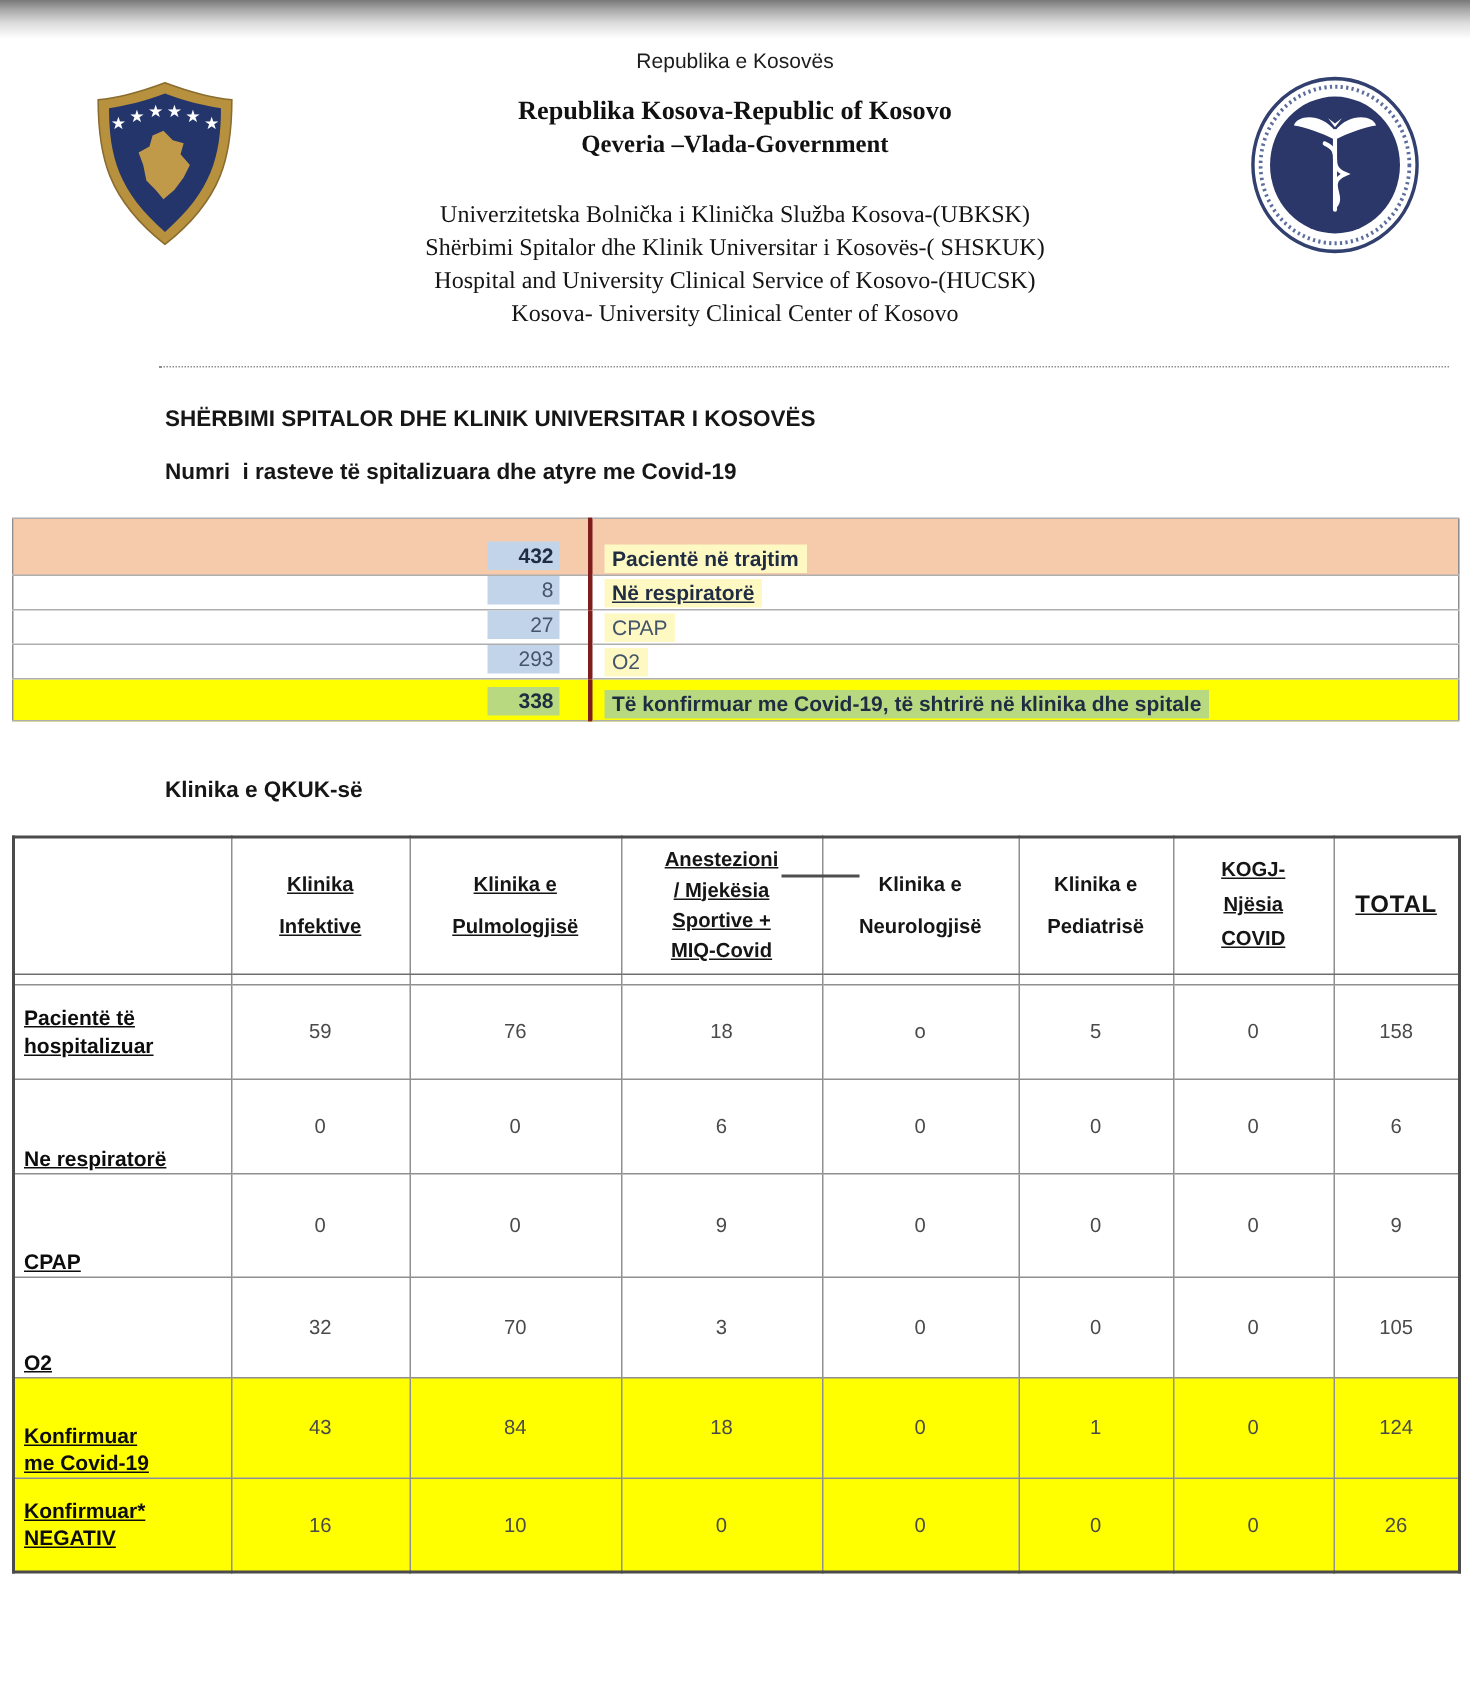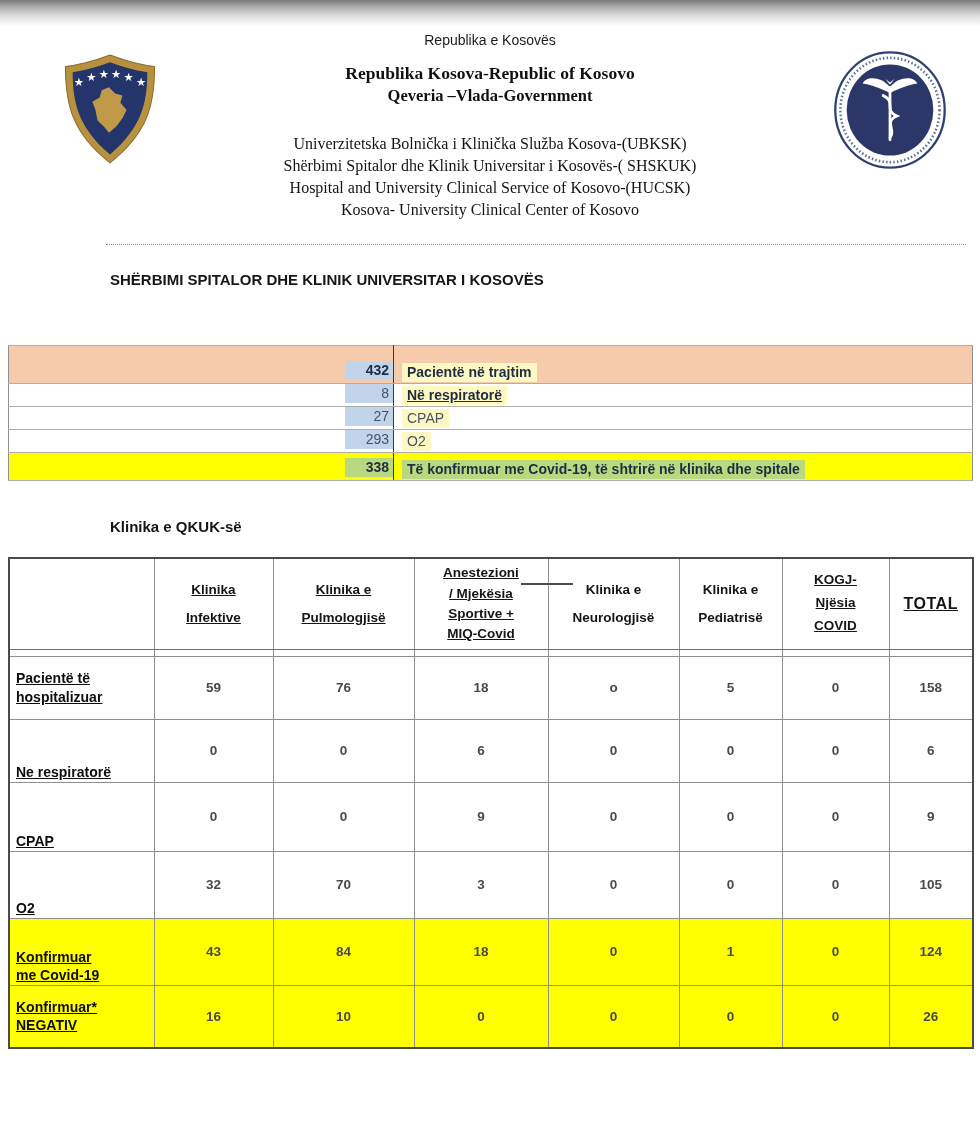--- a/index.html
+++ b/index.html
@@ -21,21 +21,21 @@
   
   .title1{position:absolute;top:271px;left:110px;font-size:15px;font-weight:bold;color:#161616;}
   .title2{position:absolute;top:306px;left:110px;font-size:15px;font-weight:bold;color:#161616;white-space:pre-wrap;}
   .clinics-h{position:absolute;top:518px;left:110px;font-size:15px;font-weight:bold;color:#161616;}
 
   
   .summary{position:absolute;top:345px;left:8px;width:964px;border-collapse:collapse;table-layout:fixed;
            border:1px solid #8f8f8f;}
   .summary td{border-top:1px solid #aeaeae;border-bottom:1px solid #aeaeae;padding:0;
               vertical-align:bottom;font-size:14px;}
-  .summary td.num{border-right:1px solid #7f1d1d;text-align:right;padding-right:0;padding-bottom:3px;text-decoration:underline;}
+  .summary td.num{border-right:3px solid #7f1d1d;text-align:right;padding-right:19px;padding-bottom:3px;text-decoration:underline;}
   .summary td.lab{padding-left:8px;padding-bottom:3px;}
   .row-peach td{background:#f5cbac;}
   .row-yellow td{background:#ffff00;}
   .hl{background:#fef9c3;padding:1px 5px 2px 5px;}
   .hl-num{background:#c2d4e9;display:inline-block;min-width:40px;text-align:right;padding:1px 4px 2px 4px;}
   .row-yellow .hl,.row-yellow .hl-num{background:#b9d981;}
   .sum-bold{font-weight:bold;color:#1f2c42;}
   .sum-reg{color:#44546a;}
   .u{text-decoration:underline;}
 
@@ -46,21 +46,21 @@
   .main th{font-size:13.5px;font-weight:bold;color:#151515;text-align:center;vertical-align:middle;
            white-space:pre-line;position:relative;border-bottom:1px solid #6e6e6e;}
   .main th.total{font-size:16px;letter-spacing:.5px;}
   .lh2{line-height:2.05;}
   .lh17{line-height:1.7;}
   .lh15{line-height:1.5;}
   .ext{position:absolute;top:24px;left:106px;width:52px;border-top:2px solid #4e4e4e;z-index:2;}
   .sp td{height:6px;background:#ffffff;border-top:1px solid #6e6e6e;border-bottom:1px solid #8f8f8f;}
   .main td.lbl{font-size:14px;font-weight:bold;color:#0d0d0d;padding-left:6px;padding-right:4px;
                line-height:1.3;white-space:pre-line;}
-  .main td.val{font-size:13.5px;color:#4a4a4a;text-align:center;vertical-align:middle;font-weight:bold;}
+  .main td.val{font-size:13.5px;color:#4a4a4a;text-align:center;vertical-align:middle;}
   .vt{vertical-align:top;padding-top:5px;}
   .vm{vertical-align:middle;}
   .vb{vertical-align:bottom;padding-bottom:6px;}
   .ylw td{background:#ffff00;}
 </style>
 </head>
 <body>
 
 <div class="page">
   <div class="top-shade"></div>
@@ -104,20 +104,21 @@
         <path d="M50 31 C58 21 72 22 74 28 C67 29 58 32 50 36 Z" fill="#ffffff"></path>
         <path d="M46 24 L50 29 L54 24 L50 27 Z" fill="#ffffff"></path>
         <path d="M44 38 C56 43 44 50 56 55 C44 60 56 67 50 73" fill="none" stroke="#ffffff" stroke-width="2.4" stroke-linecap="round"></path>
       </svg>
     </div>
   </div>
 
   <div class="sep"></div>
 
   <div class="title1">SHËRBIMI SPITALOR DHE KLINIK UNIVERSITAR I KOSOVËS</div>
+  <div class="title2">Numri  i rasteve të spitalizuara dhe atyre me Covid-19</div>
 
   <table class="summary">
     <colgroup>
         <col style="width:385px">
         <col style="width:579px">
       </colgroup>
     <tbody>
         <tr class="row-peach" style="height:38px">
       <td class="num"><span class="hl-num sum-bold">432</span></td>
       <td class="lab"><span class="hl sum-bold">Pacientë në trajtim</span></td>

